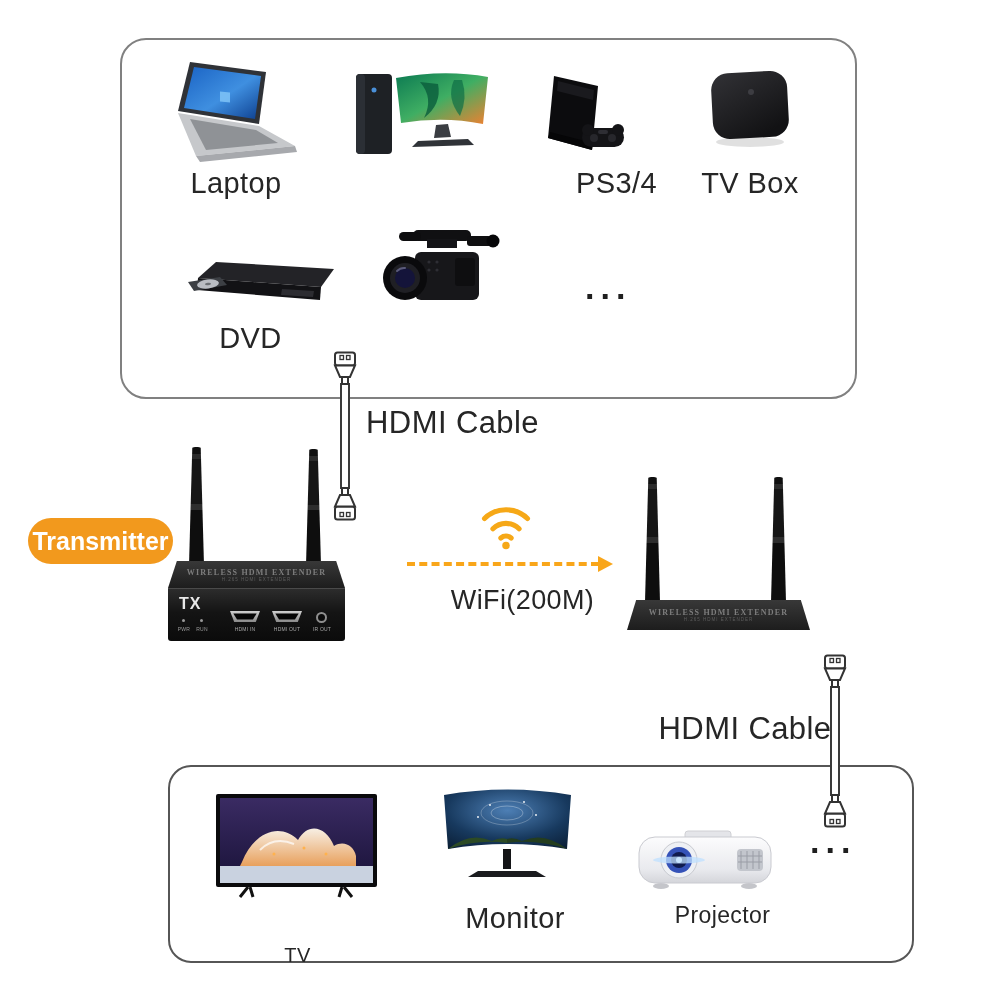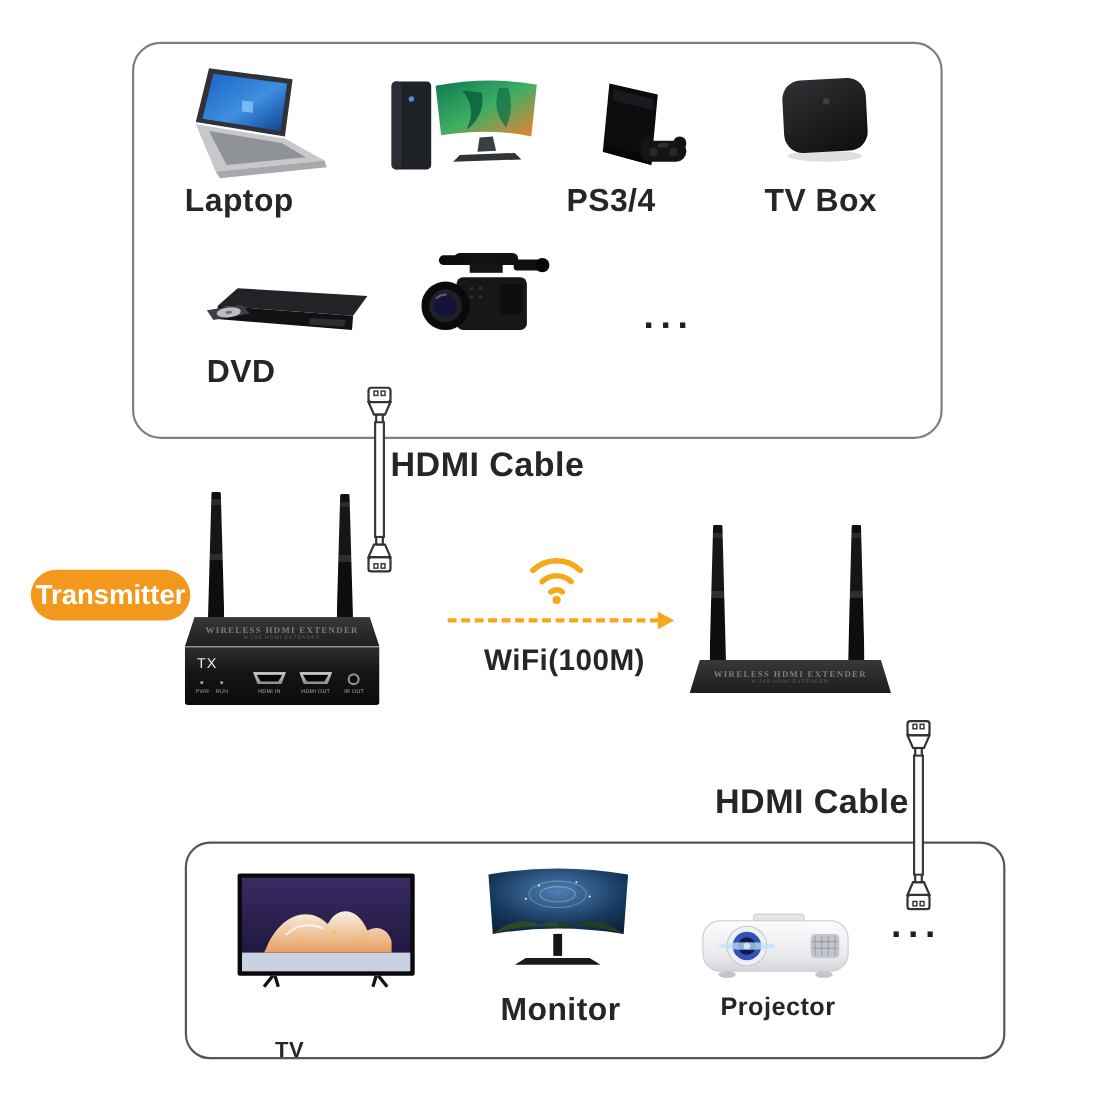--- a/index.html
+++ b/index.html
@@ -1,36 +1,36 @@
 <!DOCTYPE html>
 <html><head>
 <meta charset="utf-8">
 <style>
   html,body{margin:0;padding:0;background:#ffffff;}
   #stage{position:relative;width:1000px;height:1000px;background:#fff;overflow:hidden;
          font-family:"Liberation Sans",sans-serif;}
   .abs{position:absolute;}
   .groupbox{position:absolute;border-radius:26px;background:transparent;z-index:1;}
-  .lbl{position:absolute;font-weight:700;color:#262626;text-align:left;z-index:3;
+  .lbl{position:absolute;font-weight:400;color:#262626;text-align:center;z-index:3;
        letter-spacing:0.4px;line-height:1.1;}
   .dots{position:absolute;font-weight:900;color:#1f1f1f;font-size:34px;letter-spacing:6px;z-index:3;}
   .badge{position:absolute;border-radius:24px;color:#fff;font-weight:700;text-align:center;z-index:4;}
   .devimg{position:absolute;z-index:2;}
   
   .antenna{position:absolute;z-index:2;
      background:linear-gradient(#101010 0 6%,#2b2b2b 6% 10%,#161616 10% 48%,#2e2e2e 48% 53%,#0e0e0e 53% 100%);
      clip-path:polygon(22% 0,78% 0,100% 100%,0 100%);border-radius:6px 6px 0 0;}
   .topface{position:absolute;z-index:2;clip-path:polygon(5% 0,95% 0,100% 100%,0 100%);
      background:linear-gradient(#383838,#1d1d1d);display:flex;flex-direction:column;
      align-items:center;justify-content:center;overflow:hidden;}
   .topface .t1{font-size:8px;font-weight:700;color:#7d7d7d;letter-spacing:1.2px;white-space:nowrap;font-family:Liberation Serif, serif;}
   .topface .t2{font-size:4.5px;color:#5e5e5e;letter-spacing:1px;white-space:nowrap;}
   .frontface{position:absolute;z-index:2;background:linear-gradient(180deg,#2c2c2c 0%,#141414 45%,#0b0b0b 100%);
      border-top:1px solid #4a4a4a;border-radius:0 0 3px 3px;}
-  .devid{position:absolute;color:#e8e8e8;font-weight:400;font-size:13px;letter-spacing:1px;}
+  .devid{position:absolute;color:#e8e8e8;font-weight:700;font-size:16px;letter-spacing:1px;}
   .led{position:absolute;width:3px;height:3px;border-radius:50%;background:#9a9a9a;}
   .ledlbl{position:absolute;font-size:5px;color:#9a9a9a;letter-spacing:0.3px;}
   .hdmiport{position:absolute;background:linear-gradient(#cfcfcf,#8a8a8a);
      clip-path:polygon(0 0,100% 0,86% 100%,14% 100%);display:flex;align-items:center;justify-content:center;}
   .hdmiport .inner{width:78%;height:55%;background:#050505;clip-path:polygon(0 0,100% 0,84% 100%,16% 100%);}
   .portlbl{position:absolute;font-size:5px;color:#a8a8a8;text-align:center;letter-spacing:0.2px;}
   .irjack{position:absolute;border-radius:50%;background:#0a0a0a;border:2px solid #8f8f8f;}
   .irslot{position:absolute;border-radius:3px;background:#050505;border:1.5px solid #8f8f8f;}
   
   .cableline{position:absolute;z-index:5;background:#ffffff;
@@ -87,21 +87,21 @@
     <polygon points="16,6 60,16 54,80 10,68" fill="#0c0c0e"></polygon>
     <polygon points="20,11 56,20 55,30 19,21" fill="#1a1a1e"></polygon>
     <polygon points="12,62 55,73 54,80 10,68" fill="#060607"></polygon>
     <rect x="44" y="58" width="42" height="19" rx="9.5" fill="#141417"></rect>
     <circle cx="50" cy="60" r="6" fill="#141417"></circle>
     <circle cx="80" cy="60" r="6" fill="#141417"></circle>
     <circle cx="56" cy="68" r="4" fill="#27272c"></circle>
     <circle cx="74" cy="68" r="4" fill="#27272c"></circle>
     <rect x="60" y="60" width="10" height="4" rx="2" fill="#2e2e34"></rect>
   </svg>
-  <div class="lbl" style="left:515px;top:168px;width:105px;font-size:29px;">PS3/4</div>
+  <div class="lbl" style="left:564px;top:168px;width:105px;font-size:29px;">PS3/4</div>
 
   <svg class="devimg" style="left:701px;top:60px" width="98" height="94" viewBox="0 0 98 94">
     <defs>
         <linearGradient id="tvbx" x1="0" y1="0" x2="0.6" y2="1">
       <stop offset="0" stop-color="#323236"></stop>
           <stop offset="1" stop-color="#121214"></stop>
     </linearGradient>
       </defs>
     <ellipse cx="49" cy="82" rx="34" ry="5" fill="#000" opacity="0.12"></ellipse>
     <rect x="11" y="12" width="76" height="66" rx="17" fill="url(#tvbx)" transform="rotate(-3 49 45)"></rect>
@@ -183,21 +183,21 @@
   </div>
 
   <svg class="abs" style="left:478px;top:500px;z-index:3" width="56" height="50" viewBox="0 0 60 52">
     <path d="M7,19 A33,33 0 0 1 53,19" stroke="#F6A817" stroke-width="5.5" fill="none" stroke-linecap="round"></path>
     <path d="M16,30 A20,20 0 0 1 44,30" stroke="#F6A817" stroke-width="5.5" fill="none" stroke-linecap="round"></path>
     <path d="M24.5,40 A8.5,8.5 0 0 1 35.5,40" stroke="#F6A817" stroke-width="5.5" fill="none" stroke-linecap="round"></path>
     <circle cx="30" cy="48" r="4" fill="#F6A817"></circle>
   </svg>
   <div class="dash" style="left:407px;top:562px;width:192px;"></div>
   <div class="arrowhead" style="left:598px;top:556px;"></div>
-  <div class="lbl" style="left:440px;top:586px;width:165px;font-size:27px;">WiFi(100M)</div>
+  <div class="lbl" style="left:440px;top:586px;width:165px;font-size:27px;">WiFi(200M)</div>
 
 
   <div class="antenna" style="left:645px;top:477px;width:15px;height:125px;"></div>
   <div class="antenna" style="left:771px;top:477px;width:15px;height:125px;"></div>
   <div class="topface" style="left:627px;top:600px;width:183px;height:30px;">
     <div class="t1">WIRELESS HDMI EXTENDER</div>
     <div class="t2">H.265 HDMI EXTENDER</div>
   </div>
 
   <svg class="connector" style="left:821px;top:654px" width="28" height="34" viewBox="0 0 28 34">

